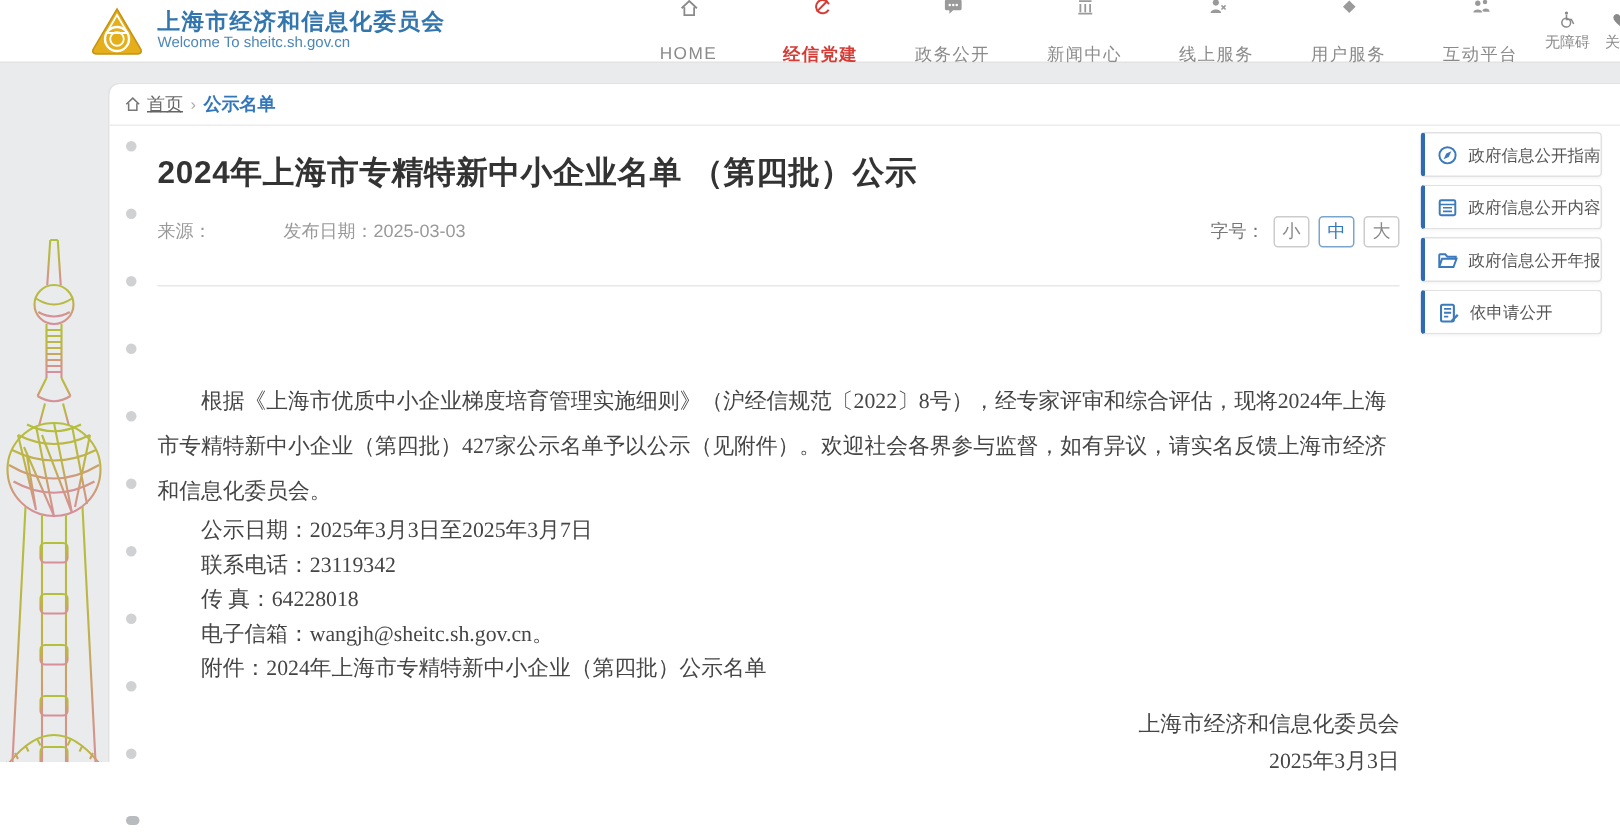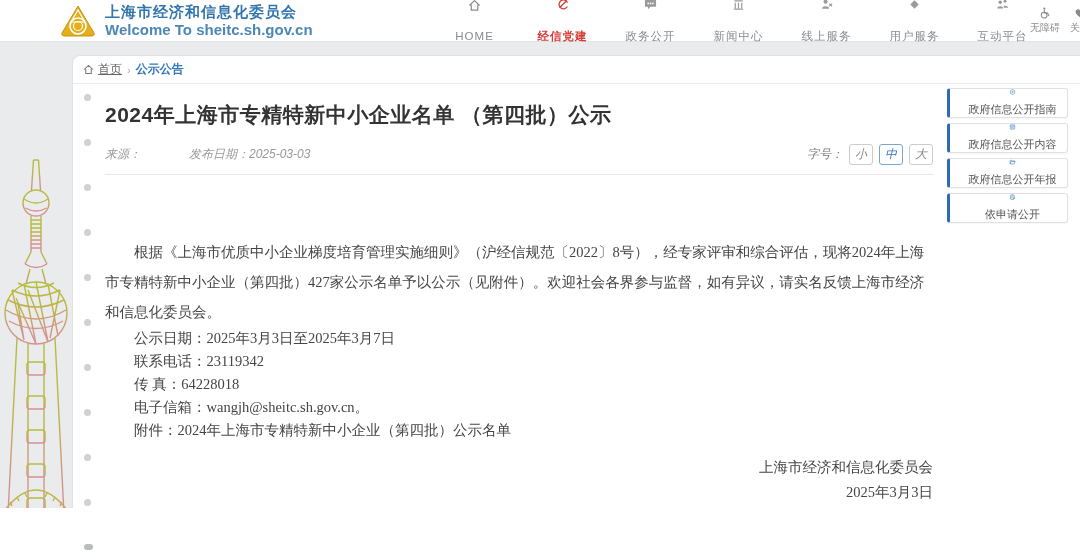--- a/index.html
+++ b/index.html
@@ -5,21 +5,21 @@
   * { box-sizing: border-box; margin: 0; padding: 0; }
   html, body { width: 1080px; height: 560px; overflow: hidden; }
   body { font-family: "Liberation Sans", "DejaVu Sans", sans-serif; background: #fff; position: relative; }
 
   
   .header { height: 42px; background: #fff; border-bottom: 1px solid #e3e3e3; display: flex; align-items: center; position: relative; z-index: 5; }
   .logo-block { margin-left: 60px; display: flex; align-items: center; gap: 9px; flex: 0 0 auto; }
   .logo-badge { width: 36px; height: 34px; flex: 0 0 auto; }
   .site-titles { line-height: 1.15; white-space: nowrap; }
   .site-title-cn { color: #3276ad; font-size: 15px; font-weight: bold; letter-spacing: 1px; }
-  .site-title-en { color: #4d87b5; font-size: 15px; font-weight: bold; }
+  .site-title-en { color: #4d87b5; font-size: 10px; }
 
   .nav { display: flex; margin-left: 118px; flex: 0 0 auto; }
   .nav-item { width: 88px; display: flex; flex-direction: column; align-items: center; justify-content: center; gap: 18px; cursor: pointer; }
   .nav-item .nicon { height: 13px; display: flex; align-items: center; justify-content: center; }
   .nav-item .nlabel { font-size: 11.5px; color: #8a8a8a; letter-spacing: 1px; white-space: nowrap; }
   .nav-item.active .nlabel { color: #d43c35; font-weight: bold; }
 
   .acc-links { position: absolute; right: -10px; top: 0; height: 42px; display: flex; gap: 10px; align-items: center; }
   .acc-item { display: flex; flex-direction: column; align-items: center; gap: 2px; cursor: pointer; }
   .acc-item .nlabel { font-size: 10px; color: #8a8a8a; white-space: nowrap; }
@@ -36,34 +36,34 @@
   .crumb-sep { color: #aaa; font-size: 11px; }
   .crumb-current { color: #3377bb; font-weight: bold; cursor: pointer; }
 
   
   .dot-col { position: absolute; left: 11px; top: 38px; display: flex; flex-direction: column; gap: 38px; }
   .dot { width: 7px; height: 7px; border-radius: 50%; background: #cfd1d2; }
   .dot:last-child { width: 9px; height: 6px; border-radius: 3px; background: #b9bcbe; }
 
   .content { margin-left: 32px; width: 828px; }
   .article-title { margin-top: 17px; font-size: 21px; font-weight: bold; color: #333; letter-spacing: 0.5px; }
-  .meta-row { display: flex; align-items: center; margin-top: 15px; padding-bottom: 9px; border-bottom: 1px solid #e8e8e8; font-size: 12px; color: #999; font-style: italic; }
+  .meta-row { display: flex; align-items: center; margin-top: 15px; padding-bottom: 25px; border-bottom: 1px solid #e8e8e8; font-size: 12px; color: #999; }
   .meta-source { margin-right: 48px; }
   .fontsize-widget { margin-left: auto; display: flex; align-items: center; gap: 6px; color: #777; }
   .fs-btn { width: 24px; height: 21px; border: 1px solid #ccc; border-radius: 3px; background: #fff; color: #888; font-size: 12px; display: flex; align-items: center; justify-content: center; cursor: pointer; }
   .fs-btn.selected { border-color: #7aa6cd; color: #3377bb; }
 
   .article-body { font-family: "Liberation Serif", "DejaVu Serif", serif; color: #454545; font-size: 14.5px; }
   .para { margin-top: 62px; text-indent: 2em; line-height: 30px; }
   .info-line { line-height: 23px; text-indent: 2em; }
   .signature-block { margin-top: 13px; text-align: right; line-height: 25px; color: #454545; }
 
   
   .side-links { position: absolute; right: 12px; top: 32px; width: 121px; display: flex; flex-direction: column; gap: 5px; }
-  .side-item { height: 30px; background: #fff; border: 1px solid #e1e1e1; border-left: 3px solid #2f6bb3; border-radius: 3px; display: flex; align-items: center; gap: 7px; padding-left: 8px; cursor: pointer; box-shadow: 0 1px 2px rgba(0,0,0,0.04); flex-direction: column; }
+  .side-item { height: 30px; background: #fff; border: 1px solid #e1e1e1; border-left: 3px solid #2f6bb3; border-radius: 3px; display: flex; align-items: center; gap: 7px; padding-left: 8px; cursor: pointer; box-shadow: 0 1px 2px rgba(0,0,0,0.04); }
   .side-item .slabel { font-size: 11px; color: #555; white-space: nowrap; }
 
   svg { display: block; }
 </style>
 </head>
 <body>
 
 <div class="header">
   <div class="logo-block">
     <svg class="logo-badge" viewBox="0 0 36 34">
@@ -208,21 +208,21 @@
   <div class="panel">
 
     <div class="breadcrumb">
       <span class="crumb-home">
         <svg width="11" height="11" viewBox="0 0 14 14">
             <path d="M1.5 7 L7 1.8 L12.5 7 M3.5 6.2 V12 H10.5 V6.2" fill="none" stroke="#777" stroke-width="1.3"></path>
           </svg>
         <span>首页</span>
       </span>
       <span class="crumb-sep">›</span>
-      <span class="crumb-current">公示公告</span>
+      <span class="crumb-current">公示名单</span>
     </div>
 
     <div class="dot-col">
       <span class="dot"></span>
       <span class="dot"></span>
       <span class="dot"></span>
       <span class="dot"></span>
       <span class="dot"></span>
       <span class="dot"></span>
       <span class="dot"></span>

